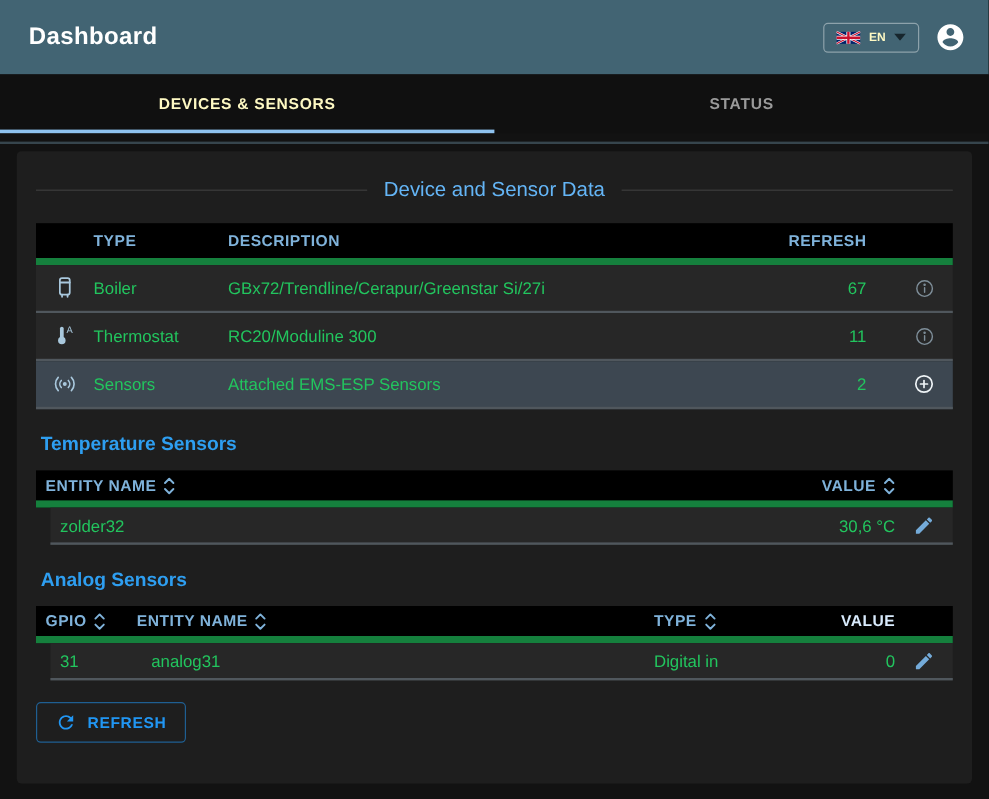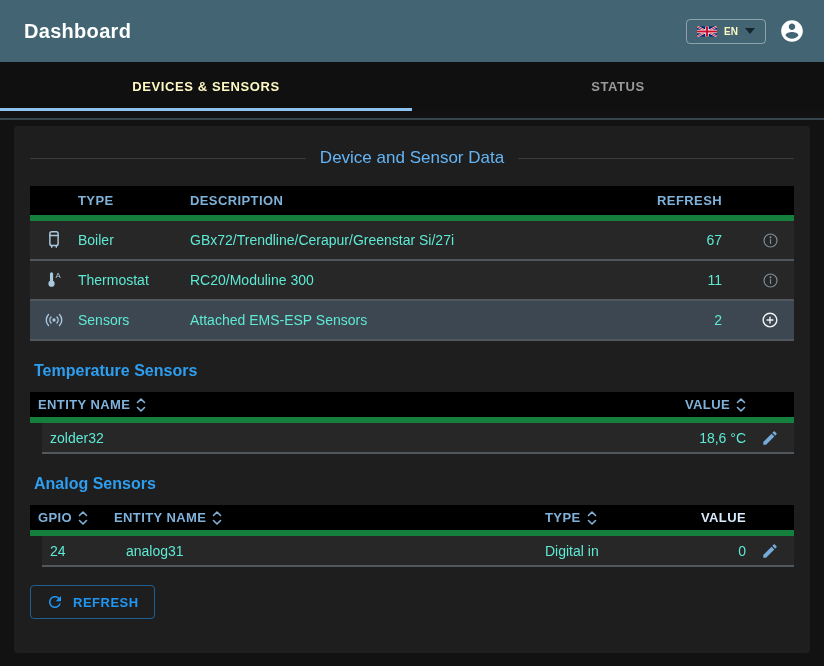--- a/index.html
+++ b/index.html
@@ -27,21 +27,21 @@
 
   
   .card { background:#1e1e1e; border-radius:4px; margin:6px 14px 14px; padding:16px 16px 14px;
           height:527px; }
   .card-title-row { display:flex; align-items:center; gap:14px; margin:6px 0 18px; }
   .divider-line { flex:1; height:1px; background:rgba(255,255,255,.14); }
   .card-title { color:#64b5f6; font-size:17px; font-weight:400; }
 
   
   .thead { background:#000; height:35px; border-bottom:6px solid #15803d; }
-  .row { height:40px; background:#272727; border-bottom:2px solid #50575d; color:#5eead4; font-size:14px; }
+  .row { height:40px; background:#272727; border-bottom:2px solid #50575d; color:#22c55e; font-size:14px; }
   .row.selected { background:#3d4751; }
   .row-sm { height:31px;margin-left:12px; }
   .thead-sm { height:31px; }
   .hcell { color:#7fb2da; font-size:13px; font-weight:700; letter-spacing:.4px; display:flex; align-items:center; gap:6px; }
   .hcell.active-sort { color:#d8eafc; }
   .grid-devices { display:grid; grid-template-columns:48px 112px 1fr 110px 48px; align-items:center; }
   .grid-temp { display:grid; grid-template-columns:1fr 130px 48px; align-items:center; }
   .grid-analog { display:grid; grid-template-columns:84px 1fr 120px 89px 48px; align-items:center; }
   .pad-l { padding-left:8px; }
   .right { justify-content:flex-end; text-align:right; }
@@ -201,21 +201,21 @@
             <svg width="10" height="16" viewBox="0 0 10 16" fill="none" stroke="currentColor" stroke-width="1.6" stroke-linecap="round" stroke-linejoin="round">
                 <path d="M1.5 5.5 L5 2 L8.5 5.5"></path>
                 <path d="M1.5 10.5 L5 14 L8.5 10.5"></path>
               </svg>
           </button>
         </div>
         <div></div>
       </div>
       <div class="row row-sm grid-temp">
         <div class="pad-l">zolder32</div>
-        <div style="text-align:right">18,6 °C</div>
+        <div style="text-align:right">30,6 °C</div>
         <button class="icon-btn">
           <svg width="18" height="18" viewBox="0 0 24 24">
               <path fill="#74abd9" d="M3 17.25V21h3.75L17.81 9.94l-3.75-3.75L3 17.25zM20.71 7.04c.39-.39.39-1.02 0-1.41l-2.34-2.34c-.39-.39-1.02-.39-1.41 0l-1.83 1.83 3.75 3.75 1.83-1.83z"></path>
             </svg>
         </button>
       </div>
     </section>
 
     
     <h2 class="section-heading">Analog Sensors</h2>
@@ -247,21 +247,21 @@
                 <path d="M1.5 10.5 L5 14 L8.5 10.5"></path>
               </svg>
           </button>
         </div>
         <div class="hcell right active-sort">
           <span>VALUE</span>
         </div>
         <div></div>
       </div>
       <div class="row row-sm grid-analog">
-        <div class="pad-l">24</div>
+        <div class="pad-l">31</div>
         <div>analog31</div>
         <div class="pad-l">Digital in</div>
         <div style="text-align:right">0</div>
         <button class="icon-btn">
           <svg width="18" height="18" viewBox="0 0 24 24">
               <path fill="#74abd9" d="M3 17.25V21h3.75L17.81 9.94l-3.75-3.75L3 17.25zM20.71 7.04c.39-.39.39-1.02 0-1.41l-2.34-2.34c-.39-.39-1.02-.39-1.41 0l-1.83 1.83 3.75 3.75 1.83-1.83z"></path>
             </svg>
         </button>
       </div>
     </section>

